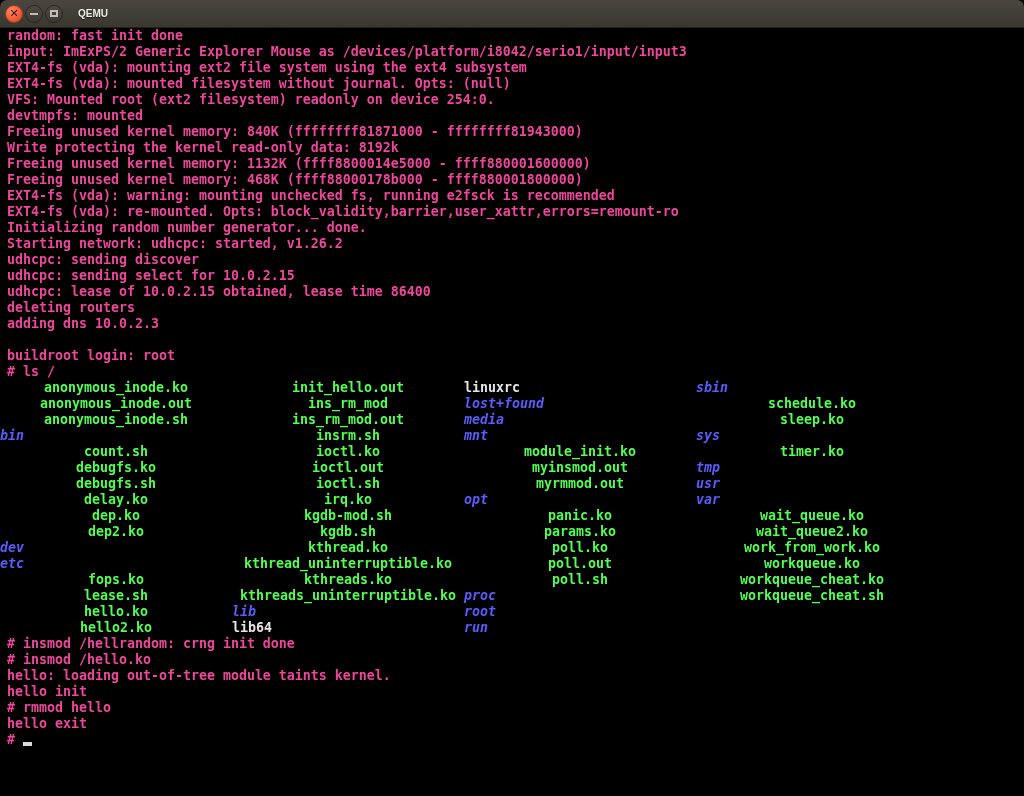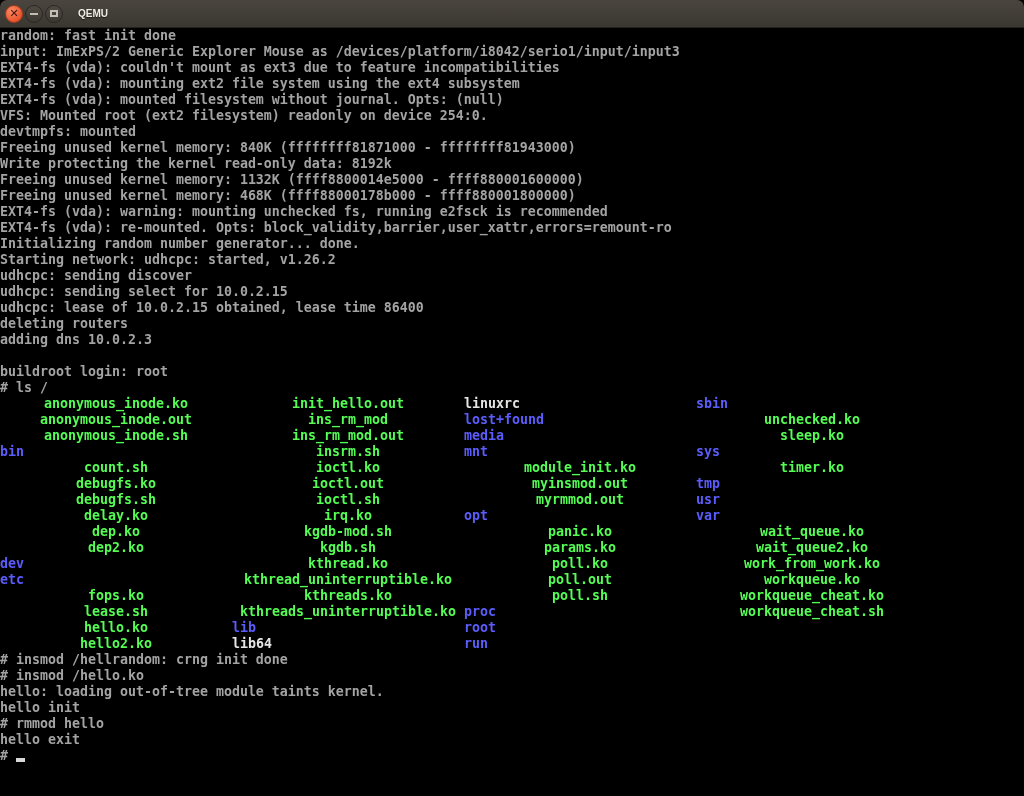--- a/index.html
+++ b/index.html
@@ -46,23 +46,23 @@
 
   
   .console {
     width: 1024px; height: 768px; background: #000;
     font-family: "DejaVu Sans Mono", monospace;
     font-size: 13.29px; font-weight: bold; line-height: 16px;
     overflow: hidden;
   }
   .line { height: 16px; white-space: pre; }
   .cell { display: inline-block; width: 232px; white-space: pre; overflow: visible; vertical-align: top; }
-  .fg   { color: #a3a3a3; }
+  .fg   { color: #ec4899; padding-left: 7px; }
   .exec { color: #54fc54; text-align: center; }
-  .dir  { color: #5c5cfc; }
+  .dir  { color: #5c5cfc; font-style: italic; }
   .link { color: #e5e5e5; }
   .cursor {
     display: inline-block; width: 9px; height: 4px;
     background: #d8d8d8; vertical-align: -2px;
   }
 </style>
 </head>
 <body>
 
 <div class="window">
@@ -77,21 +77,20 @@
       <div class="wbtn plain">
         <span class="glyph-max"></span>
       </div>
     </div>
     <span class="title">QEMU</span>
   </div>
 
   <div class="console">
       <div class="line"><span class="fg">random: fast init done</span></div>
       <div class="line"><span class="fg">input: ImExPS/2 Generic Explorer Mouse as /devices/platform/i8042/serio1/input/input3</span></div>
-      <div class="line"><span class="fg">EXT4-fs (vda): couldn't mount as ext3 due to feature incompatibilities</span></div>
       <div class="line"><span class="fg">EXT4-fs (vda): mounting ext2 file system using the ext4 subsystem</span></div>
       <div class="line"><span class="fg">EXT4-fs (vda): mounted filesystem without journal. Opts: (null)</span></div>
       <div class="line"><span class="fg">VFS: Mounted root (ext2 filesystem) readonly on device 254:0.</span></div>
       <div class="line"><span class="fg">devtmpfs: mounted</span></div>
       <div class="line"><span class="fg">Freeing unused kernel memory: 840K (ffffffff81871000 - ffffffff81943000)</span></div>
       <div class="line"><span class="fg">Write protecting the kernel read-only data: 8192k</span></div>
       <div class="line"><span class="fg">Freeing unused kernel memory: 1132K (ffff8800014e5000 - ffff880001600000)</span></div>
       <div class="line"><span class="fg">Freeing unused kernel memory: 468K (ffff88000178b000 - ffff880001800000)</span></div>
       <div class="line"><span class="fg">EXT4-fs (vda): warning: mounting unchecked fs, running e2fsck is recommended</span></div>
       <div class="line"><span class="fg">EXT4-fs (vda): re-mounted. Opts: block_validity,barrier,user_xattr,errors=remount-ro</span></div>
@@ -99,21 +98,21 @@
       <div class="line"><span class="fg">Starting network: udhcpc: started, v1.26.2</span></div>
       <div class="line"><span class="fg">udhcpc: sending discover</span></div>
       <div class="line"><span class="fg">udhcpc: sending select for 10.0.2.15</span></div>
       <div class="line"><span class="fg">udhcpc: lease of 10.0.2.15 obtained, lease time 86400</span></div>
       <div class="line"><span class="fg">deleting routers</span></div>
       <div class="line"><span class="fg">adding dns 10.0.2.3</span></div>
       <div class="line"><span class="fg"></span></div>
       <div class="line"><span class="fg">buildroot login: root</span></div>
       <div class="line"><span class="fg"># ls /</span></div>
       <div class="line"><span class="cell exec">anonymous_inode.ko</span><span class="cell exec">init_hello.out</span><span class="cell link">linuxrc</span><span class="cell dir">sbin</span></div>
-      <div class="line"><span class="cell exec">anonymous_inode.out</span><span class="cell exec">ins_rm_mod</span><span class="cell dir">lost+found</span><span class="cell exec">unchecked.ko</span></div>
+      <div class="line"><span class="cell exec">anonymous_inode.out</span><span class="cell exec">ins_rm_mod</span><span class="cell dir">lost+found</span><span class="cell exec">schedule.ko</span></div>
       <div class="line"><span class="cell exec">anonymous_inode.sh</span><span class="cell exec">ins_rm_mod.out</span><span class="cell dir">media</span><span class="cell exec">sleep.ko</span></div>
       <div class="line"><span class="cell dir">bin</span><span class="cell exec">insrm.sh</span><span class="cell dir">mnt</span><span class="cell dir">sys</span></div>
       <div class="line"><span class="cell exec">count.sh</span><span class="cell exec">ioctl.ko</span><span class="cell exec">module_init.ko</span><span class="cell exec">timer.ko</span></div>
       <div class="line"><span class="cell exec">debugfs.ko</span><span class="cell exec">ioctl.out</span><span class="cell exec">myinsmod.out</span><span class="cell dir">tmp</span></div>
       <div class="line"><span class="cell exec">debugfs.sh</span><span class="cell exec">ioctl.sh</span><span class="cell exec">myrmmod.out</span><span class="cell dir">usr</span></div>
       <div class="line"><span class="cell exec">delay.ko</span><span class="cell exec">irq.ko</span><span class="cell dir">opt</span><span class="cell dir">var</span></div>
       <div class="line"><span class="cell exec">dep.ko</span><span class="cell exec">kgdb-mod.sh</span><span class="cell exec">panic.ko</span><span class="cell exec">wait_queue.ko</span></div>
       <div class="line"><span class="cell exec">dep2.ko</span><span class="cell exec">kgdb.sh</span><span class="cell exec">params.ko</span><span class="cell exec">wait_queue2.ko</span></div>
       <div class="line"><span class="cell dir">dev</span><span class="cell exec">kthread.ko</span><span class="cell exec">poll.ko</span><span class="cell exec">work_from_work.ko</span></div>
       <div class="line"><span class="cell dir">etc</span><span class="cell exec">kthread_uninterruptible.ko</span><span class="cell exec">poll.out</span><span class="cell exec">workqueue.ko</span></div>

